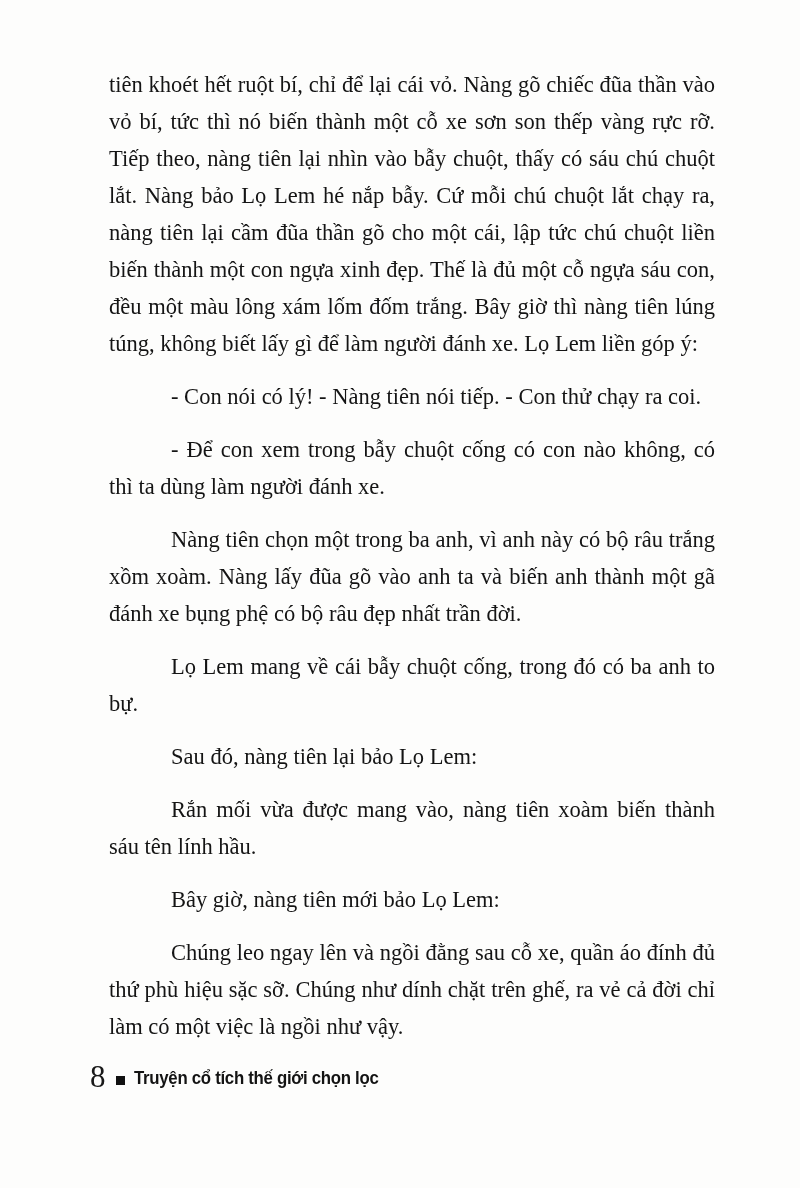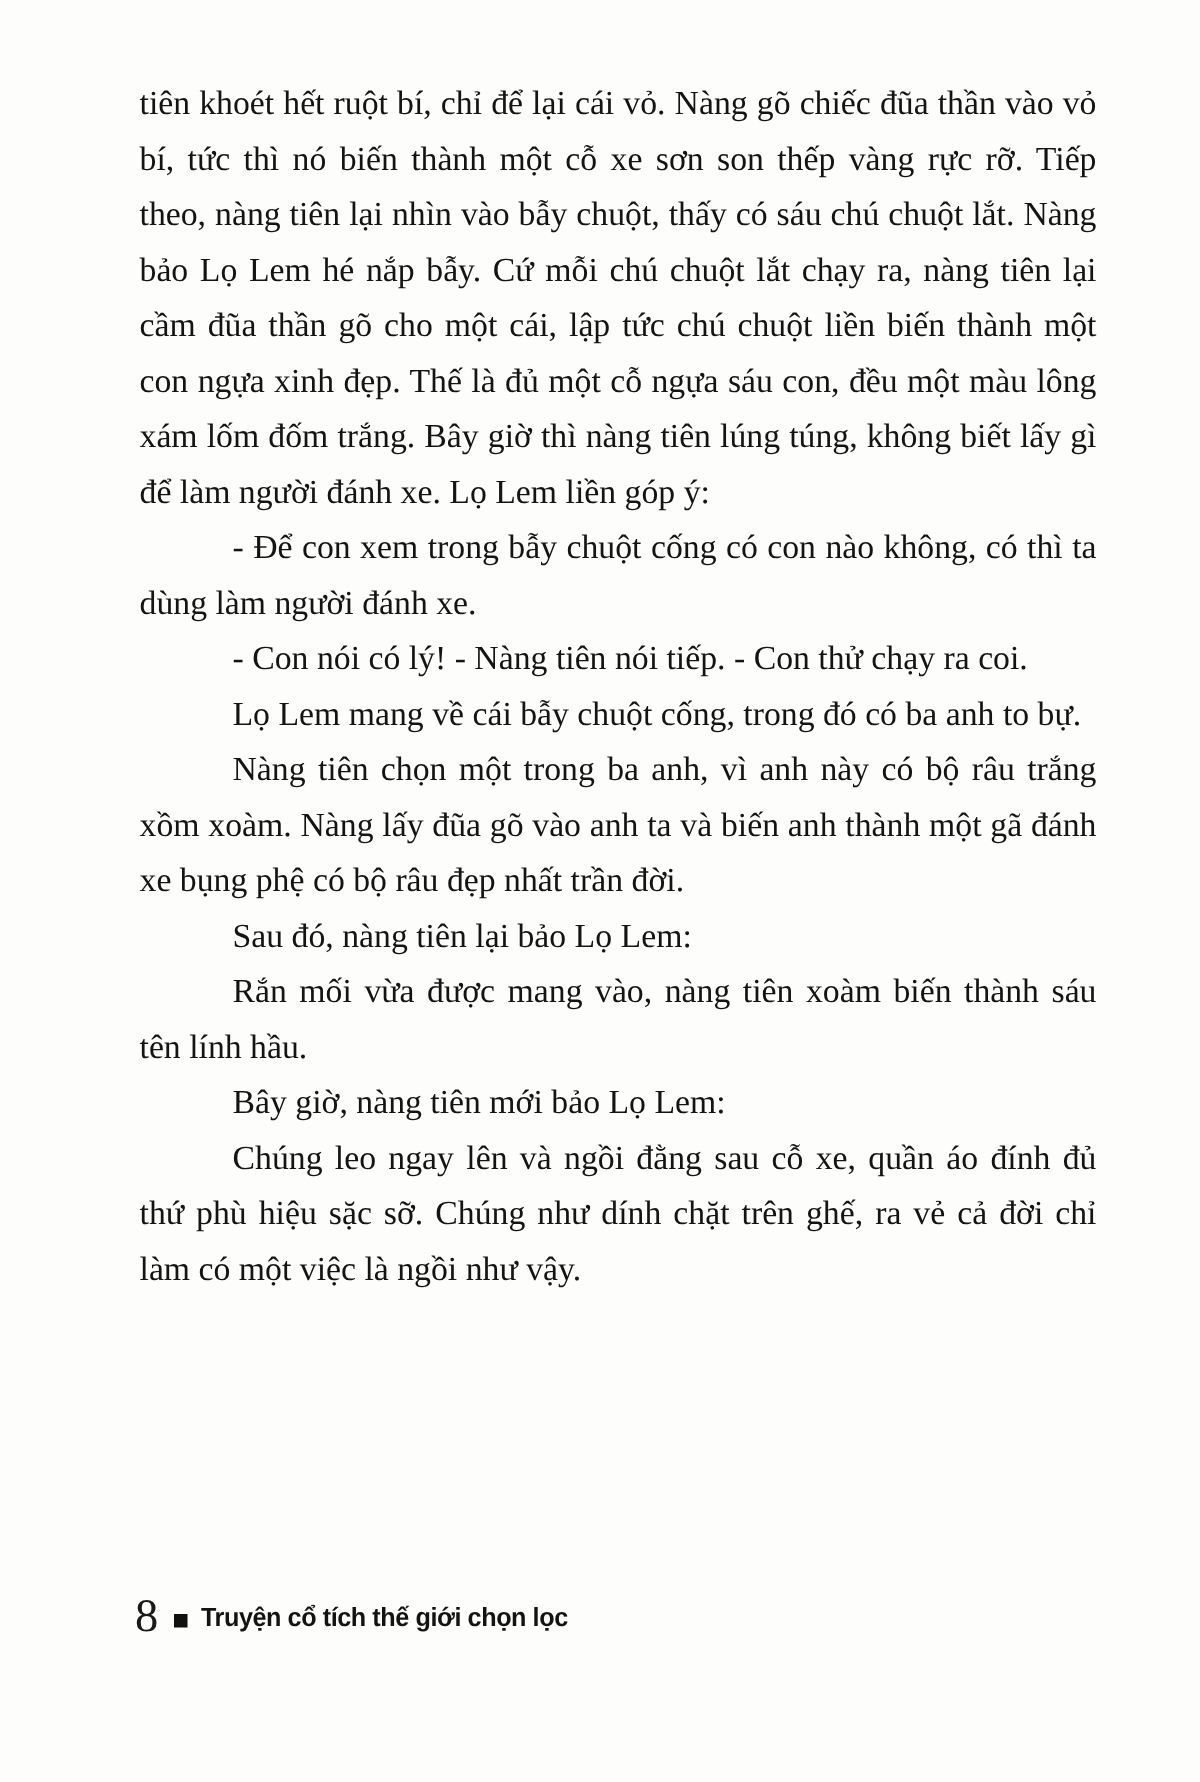--- a/index.html
+++ b/index.html
@@ -24,21 +24,21 @@
     left: 93px;
     top: 50px;
     width: 638px;
     color: #141414;
     font-family: "Liberation Serif", serif;
     font-size: 22.5px;
     line-height: 37px;
     text-align: justify;
   }
   .para {
-    margin: 0;
+    margin: 16px;
     text-indent: 62px;
   }
   .para.no-indent {
     text-indent: 0;
   }
   .footer {
     position: absolute;
     left: 90px;
     top: 1060px;
     display: flex;
@@ -69,24 +69,24 @@
     white-space: nowrap;
   }
 </style>
 </head>
 <body>
 
 <div class="page">
 
   <div class="text-column">
     <p class="para no-indent">tiên khoét hết ruột bí, chỉ để lại cái vỏ. Nàng gõ chiếc đũa thần vào vỏ bí, tức thì nó biến thành một cỗ xe sơn son thếp vàng rực rỡ. Tiếp theo, nàng tiên lại nhìn vào bẫy chuột, thấy có sáu chú chuột lắt. Nàng bảo Lọ Lem hé nắp bẫy. Cứ mỗi chú chuột lắt chạy ra, nàng tiên lại cầm đũa thần gõ cho một cái, lập tức chú chuột liền biến thành một con ngựa xinh đẹp. Thế là đủ một cỗ ngựa sáu con, đều một màu lông xám lốm đốm trắng. Bây giờ thì nàng tiên lúng túng, không biết lấy gì để làm người đánh xe. Lọ Lem liền góp ý:</p>
+    <p class="para">- Con nói có lý! - Nàng tiên nói tiếp. - Con thử chạy ra coi.</p>
     <p class="para">- Để con xem trong bẫy chuột cống có con nào không, có thì ta dùng làm người đánh xe.</p>
-    <p class="para">- Con nói có lý! - Nàng tiên nói tiếp. - Con thử chạy ra coi.</p>
+    <p class="para">Nàng tiên chọn một trong ba anh, vì anh này có bộ râu trắng xồm xoàm. Nàng lấy đũa gõ vào anh ta và biến anh thành một gã đánh xe bụng phệ có bộ râu đẹp nhất trần đời.</p>
     <p class="para">Lọ Lem mang về cái bẫy chuột cống, trong đó có ba anh to bự.</p>
-    <p class="para">Nàng tiên chọn một trong ba anh, vì anh này có bộ râu trắng xồm xoàm. Nàng lấy đũa gõ vào anh ta và biến anh thành một gã đánh xe bụng phệ có bộ râu đẹp nhất trần đời.</p>
     <p class="para">Sau đó, nàng tiên lại bảo Lọ Lem:</p>
     <p class="para">Rắn mối vừa được mang vào, nàng tiên xoàm biến thành sáu tên lính hầu.</p>
     <p class="para">Bây giờ, nàng tiên mới bảo Lọ Lem:</p>
     <p class="para">Chúng leo ngay lên và ngồi đằng sau cỗ xe, quần áo đính đủ thứ phù hiệu sặc sỡ. Chúng như dính chặt trên ghế, ra vẻ cả đời chỉ làm có một việc là ngồi như vậy.</p>
   </div>
 
   <div class="footer">
     <span class="page-num">8</span>
     <span class="bullet"></span>
     <span class="book-title">Truyện cổ tích thế giới chọn lọc</span>

